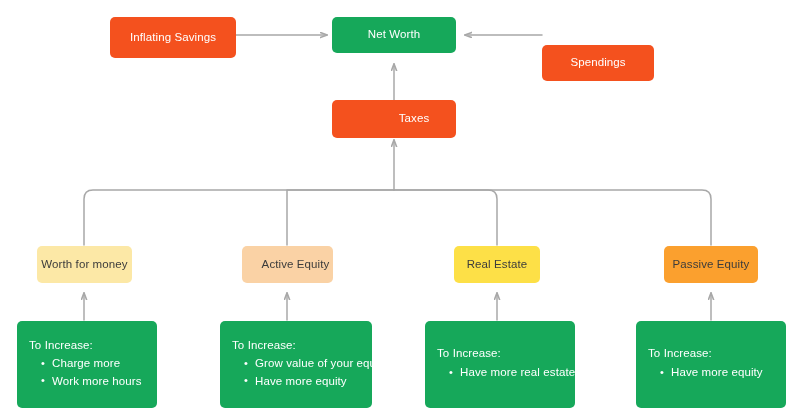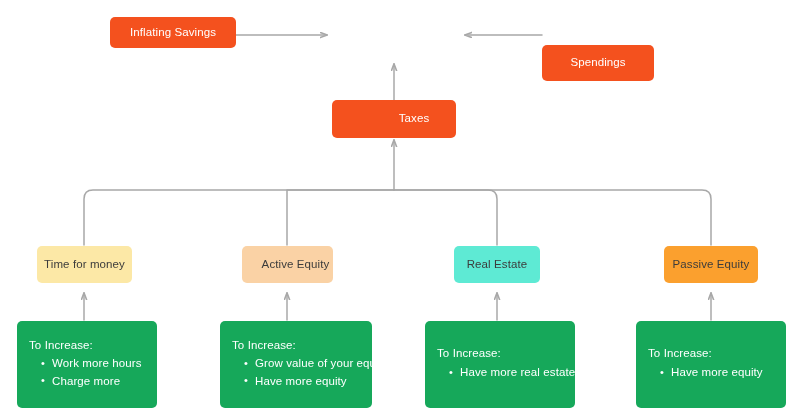--- a/index.html
+++ b/index.html
@@ -24,21 +24,21 @@
     text-align:center;
     font-size:11.5px;
     line-height:1.35;
     letter-spacing:0.1px;
     user-select:none;
   }
   .node.green  { background:#16a85a; color:#ffffff; }
   .node.orange { background:#f4511e; color:#ffffff; }
   .node.yellow-lt { background:#fce8a6; color:#3c3c3c; }
   .node.peach  { background:#fad2a5; color:#3c3c3c; }
-  .node.amber  { background:#5eead4; color:#3c3c3c; }
+  .node.amber  { background:#fde047; color:#3c3c3c; }
   .node.orange-lt { background:#fba02e; color:#3c3c3c; }
 
   .node.list {
     align-items:center;
     justify-content:flex-start;
     text-align:left;
     padding:0 12px;
   }
   .list-inner { width:100%; }
   .list-title { font-size:11.5px; color:#ffffff; margin-bottom:3px; }
@@ -88,55 +88,58 @@
 
       <path d="M394,190 L702,190 Q711,190 711,199 L711,245"></path>
 
       <path d="M84,320 L84,293" marker-end="url(#arrow)"></path>
       <path d="M287,320 L287,293" marker-end="url(#arrow)"></path>
       <path d="M497,320 L497,293" marker-end="url(#arrow)"></path>
       <path d="M711,320 L711,293" marker-end="url(#arrow)"></path>
     </g>
   </svg>
 
-  <div class="node orange" style="left:110px; top:17px; width:126px; height:31px;">
+  <div class="node orange" style="left:110px; top:17px; width:126px; height:41px;">
     <span>Inflating Savings</span>
   </div>
 
+  <div class="node green" style="left:332px; top:17px; width:124px; height:36px;">
+    <span>Net Worth</span>
+  </div>
 
   <div class="node orange" style="left:542px; top:17px; width:112px; height:36px;margin-top:28px;">
     <span>Spendings</span>
   </div>
 
   <div class="node orange" style="left:332px; top:100px; width:124px; height:38px;padding-left:40px;">
     <span>Taxes</span>
   </div>
 
   <div class="node yellow-lt" style="left:37px; top:246px; width:95px; height:37px;">
-    <span>Time for money</span>
+    <span>Worth for money</span>
   </div>
 
   <div class="node peach" style="left:242px; top:246px; width:91px; height:37px;padding-left:16px;">
     <span>Active Equity</span>
   </div>
 
   <div class="node amber" style="left:454px; top:246px; width:86px; height:37px;">
     <span>Real Estate</span>
   </div>
 
   <div class="node orange-lt" style="left:664px; top:246px; width:94px; height:37px;">
     <span>Passive Equity</span>
   </div>
 
   <div class="node green list" style="left:17px; top:321px; width:140px; height:87px;">
     <div class="list-inner">
       <div class="list-title">To Increase:</div>
       <ul>
+        <li>Charge more</li>
         <li>Work more hours</li>
-        <li>Charge more</li>
       </ul>
     </div>
   </div>
 
   <div class="node green list" style="left:220px; top:321px; width:152px; height:87px;">
     <div class="list-inner">
       <div class="list-title">To Increase:</div>
       <ul>
         <li>Grow value of your equity</li>
         <li>Have more equity</li>

